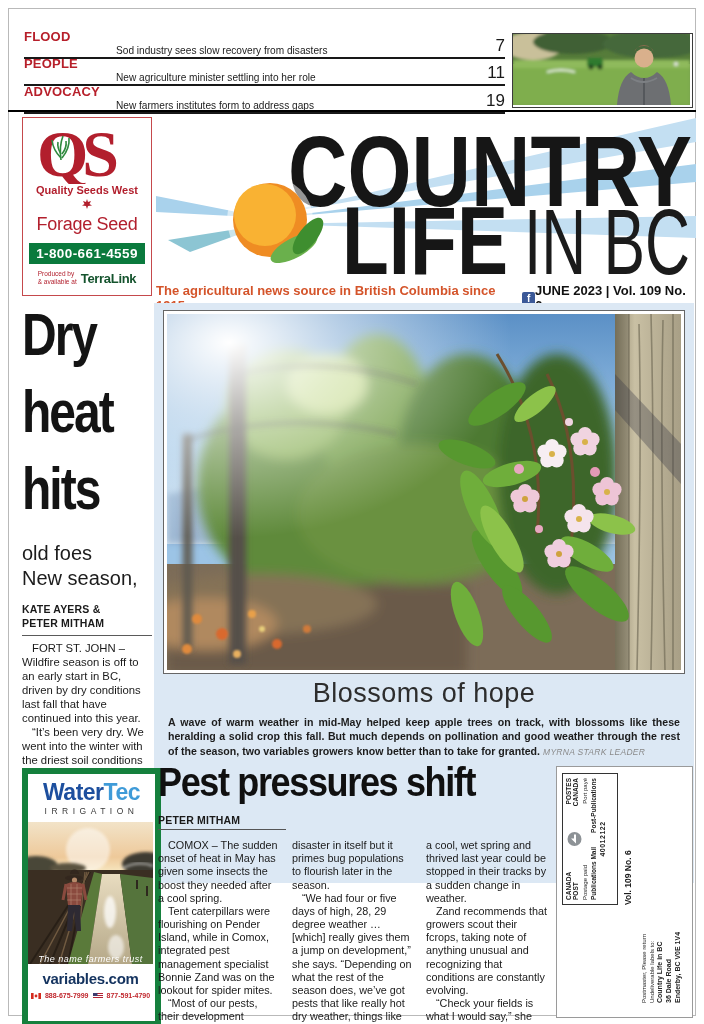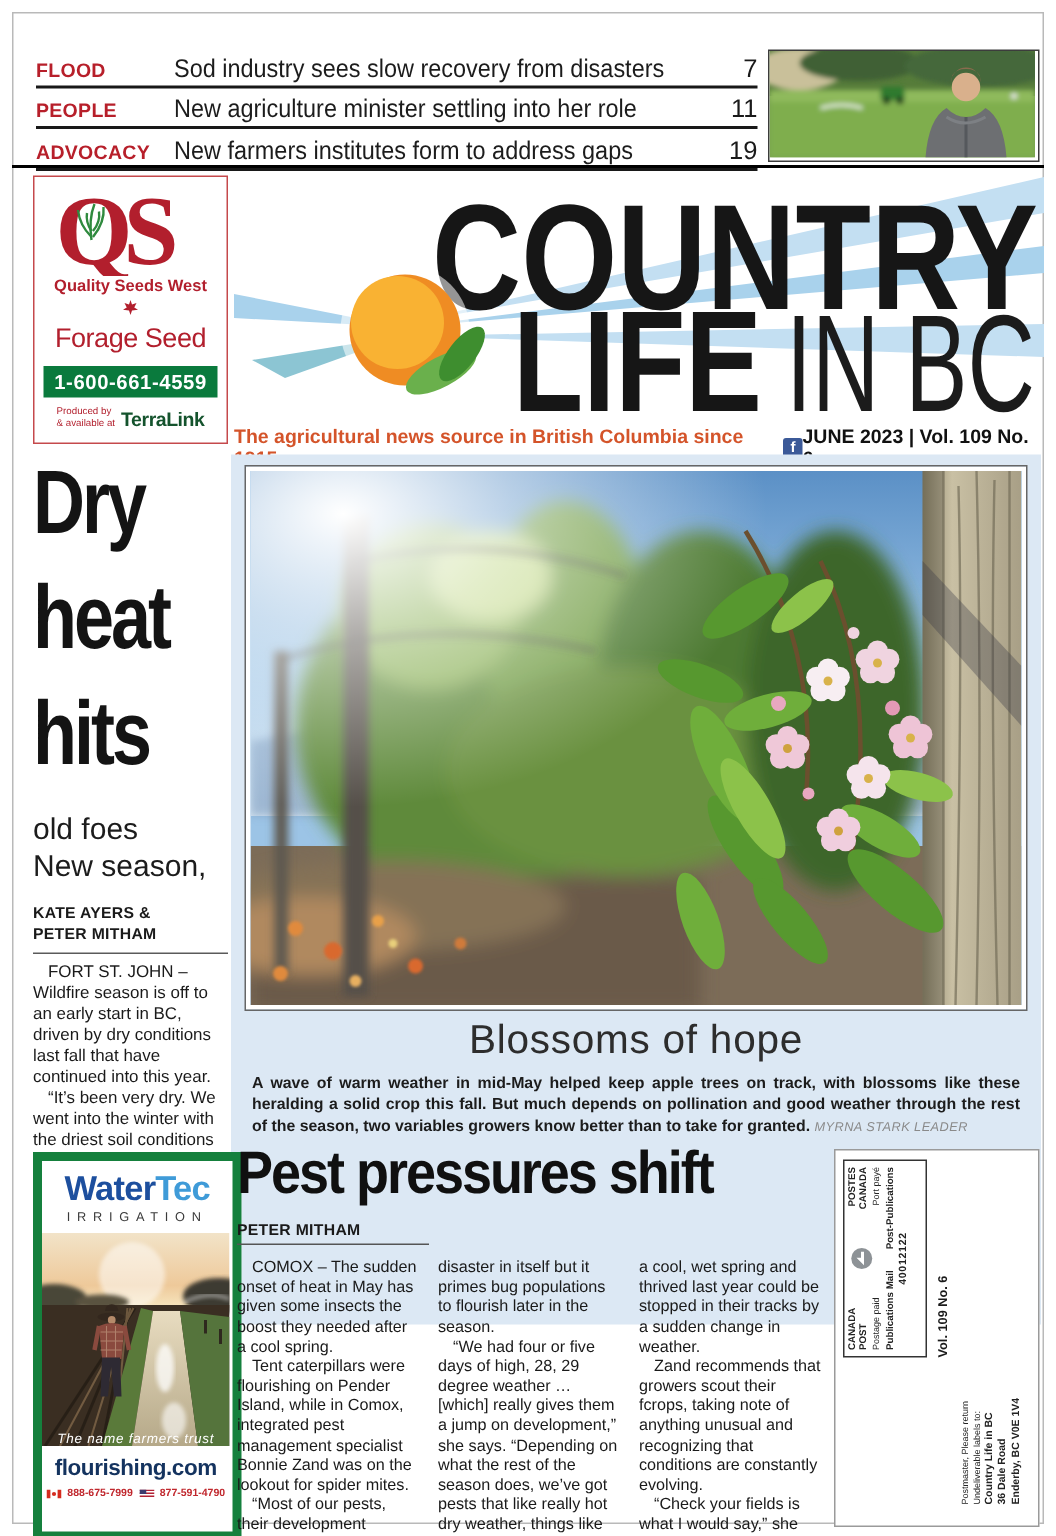--- a/index.html
+++ b/index.html
@@ -3,22 +3,22 @@
 <meta charset="utf-8">
 <style>
   html,body{margin:0;padding:0;}
   body{width:704px;height:1024px;position:relative;background:#fff;
        font-family:"Liberation Sans",sans-serif;overflow:hidden;color:#1a1a1a;}
   .abs{position:absolute;}
   .page-frame{inset:8px;border:1px solid #b9b9b9;pointer-events:none;}
   
   .teasers{left:24px;top:31px;width:481px;}
   .teaser-row{display:flex;align-items:flex-end;height:25.5px;border-bottom:2px solid #181818;}
-  .teaser-cat{width:92px;color:#b71f2a;font-weight:bold;font-size:13px;letter-spacing:.2px;padding-bottom:3px;}
-  .teaser-head{flex:1;font-size:17px;color:#1c1c1c;padding-bottom:1px;text-decoration:underline;}
+  .teaser-cat{width:92px;color:#b71f2a;font-weight:bold;font-size:13px;letter-spacing:.2px;padding-bottom:13px;}
+  .teaser-head{flex:1;font-size:11px;color:#1c1c1c;padding-bottom:1px;text-decoration:underline;}
   .teaser-page{width:26px;text-align:right;font-size:17px;padding-bottom:1px;}
   .cond{display:inline-block;transform:scaleX(.92);transform-origin:0 100%;white-space:nowrap;}
   .thumb{left:512px;top:33px;width:179px;height:73px;border:1px solid #3c3c3c;overflow:hidden;}
   .toprule{left:8px;top:110px;width:688px;height:2px;background:#000;}
   
   .qs-ad{left:22px;top:117px;width:128px;height:177px;border:1px solid #c5494c;background:#fff;text-align:center;}
   .qs-brand{color:#b21f2d;font-weight:bold;font-size:11px;margin-top:-4px;display:flex;justify-content:center;gap:3px;align-items:center;flex-direction:column;}
   .qs-product{color:#b21f2d;font-weight:normal;font-size:18px;margin-top:5px;letter-spacing:-.3px;}
   .qs-phone{background:#0a7a3d;color:#fff;font-weight:bold;font-size:13.5px;height:21px;line-height:21px;margin:8px 6px 0 6px;letter-spacing:.4px;}
   .qs-bottom{display:flex;justify-content:center;align-items:center;gap:4px;margin-top:6px;}
@@ -143,21 +143,21 @@
         <path d="M27 36 q5 -6 4 -13"></path>
     </g>
   </svg>
   <div class="qs-brand">
     <span>Quality Seeds West</span>
     <svg width="10" height="10" viewBox="0 0 10 10">
         <path d="M5 0 L6 3 L9 2 L7.5 5 L10 6.5 L6 7 L5 10 L4 7 L0 6.5 L2.5 5 L1 2 L4 3 Z" fill="#b21f2d"></path>
       </svg>
   </div>
   <div class="qs-product">Forage Seed</div>
-  <div class="qs-phone">1-600-661-4559</div>
+  <div class="qs-phone">1-800-661-4559</div>
   <div class="qs-bottom">
     <span class="qs-prod">
       <span>Produced by</span><br>
       <span>&amp; available at</span>
     </span>
     <span class="qs-terra">TerraLink</span>
   </div>
 </div>
 
 <div class="abs masthead">
@@ -403,21 +403,21 @@
         <g stroke="#c9a58a" stroke-width=".7" opacity=".6">
           <path d="M39 66 h15 M39 72 h15 M39 78 h14"></path>
             <path d="M43 62 v21 M49 62 v21"></path>
         </g>
         <path d="M40 83 l-1 26 h5 l2 -20 l2 20 h5 l-1 -26 Z" fill="#2e2a33"></path>
         <path d="M38 62 l-3 16 M55 62 l3 16" stroke="#8a4a3e" stroke-width="3"></path>
       </g>
     </svg>
   </div>
   <div class="abs wt-slogan">The name farmers trust</div>
-  <div class="abs wt-web">flourishing.com</div>
+  <div class="abs wt-web">variables.com</div>
   <div class="abs wt-phones">
     <svg width="10" height="6" viewBox="0 0 10 6">
         <rect width="10" height="6" fill="#fff"></rect>
         <rect width="2.6" height="6" fill="#d52b1e"></rect>
         <rect x="7.4" width="2.6" height="6" fill="#d52b1e"></rect>
         <circle cx="5" cy="3" r="1.4" fill="#d52b1e"></circle>
       </svg>
     <span>888-675-7999</span>
     <svg width="10" height="6" viewBox="0 0 10 6">
         <rect width="10" height="6" fill="#fff"></rect>

